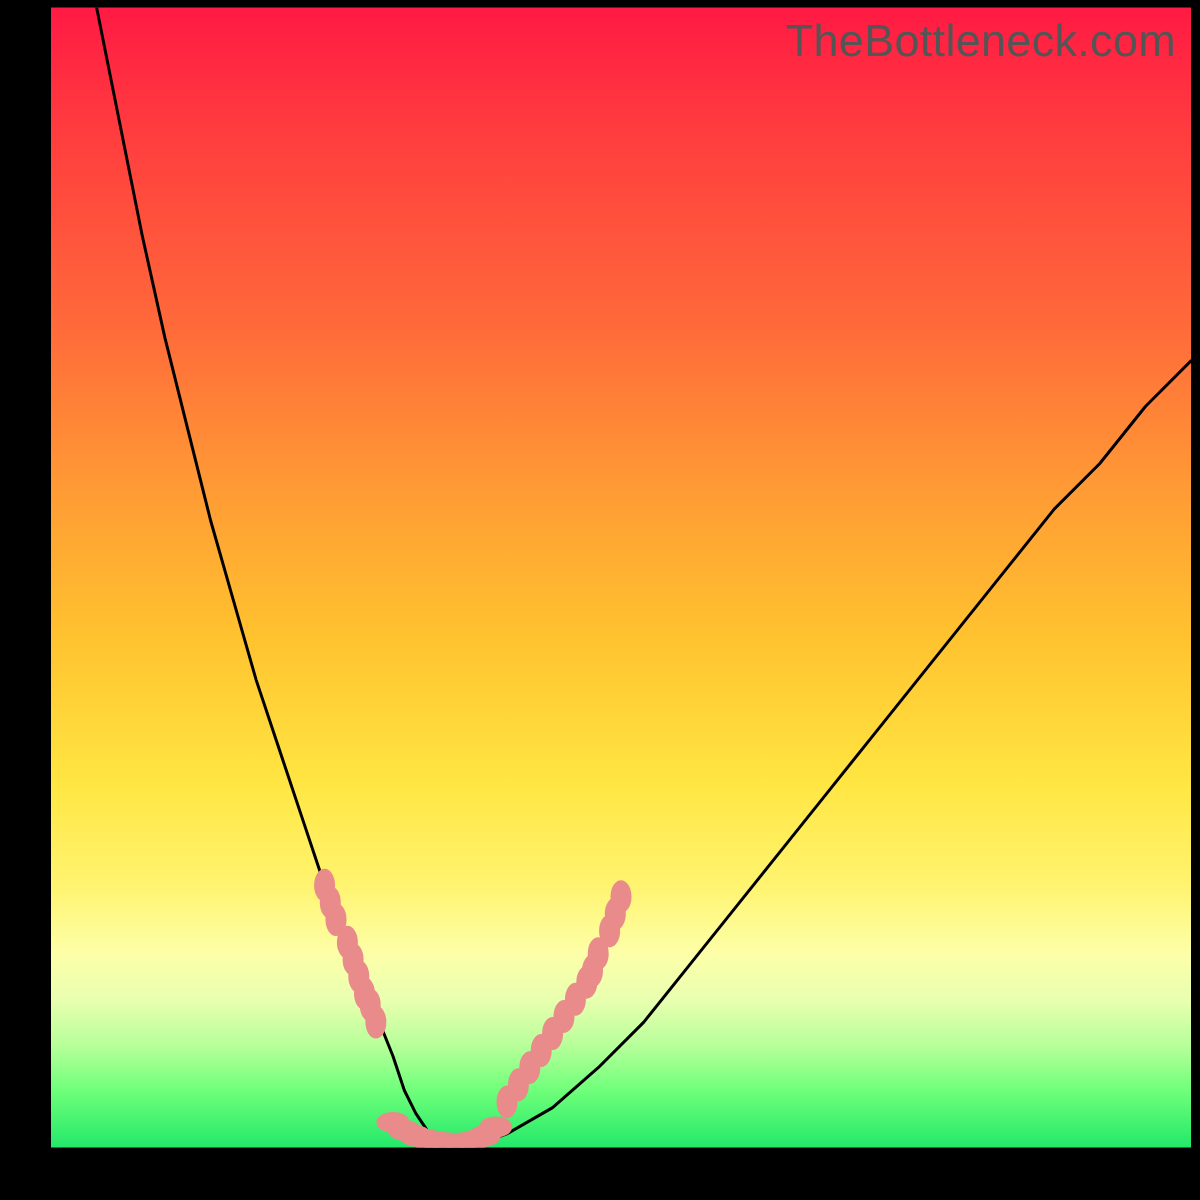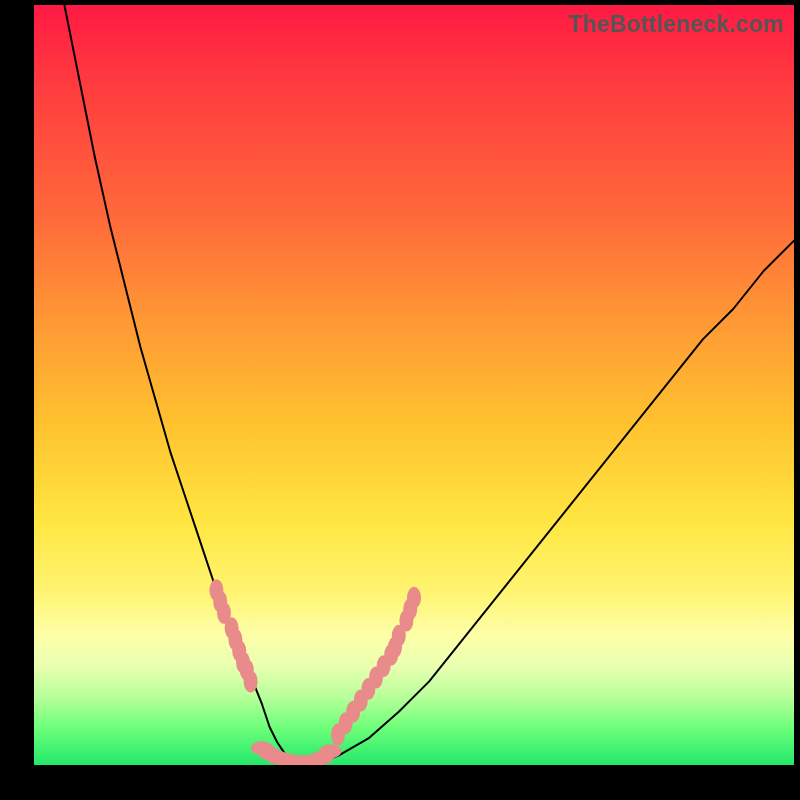--- a/index.html
+++ b/index.html
@@ -38,22 +38,22 @@
       #b8ff9a 91%,
       #6fff7a 95%,
       #23e86a 100%
     );
   }
   .watermark {
     position: absolute;
     top: 6px;
     right: 10px;
     color: #555;
-    font-size: 23px;
-    font-weight: 700;
+    font-size: 30px;
+    font-weight: 400;
     letter-spacing: 0.2px;
     pointer-events: none;
     margin-left: 35px;
   }
   svg {
     position: absolute;
     left: 0;
     top: 0;
     width: 100%;
     height: 100%;

